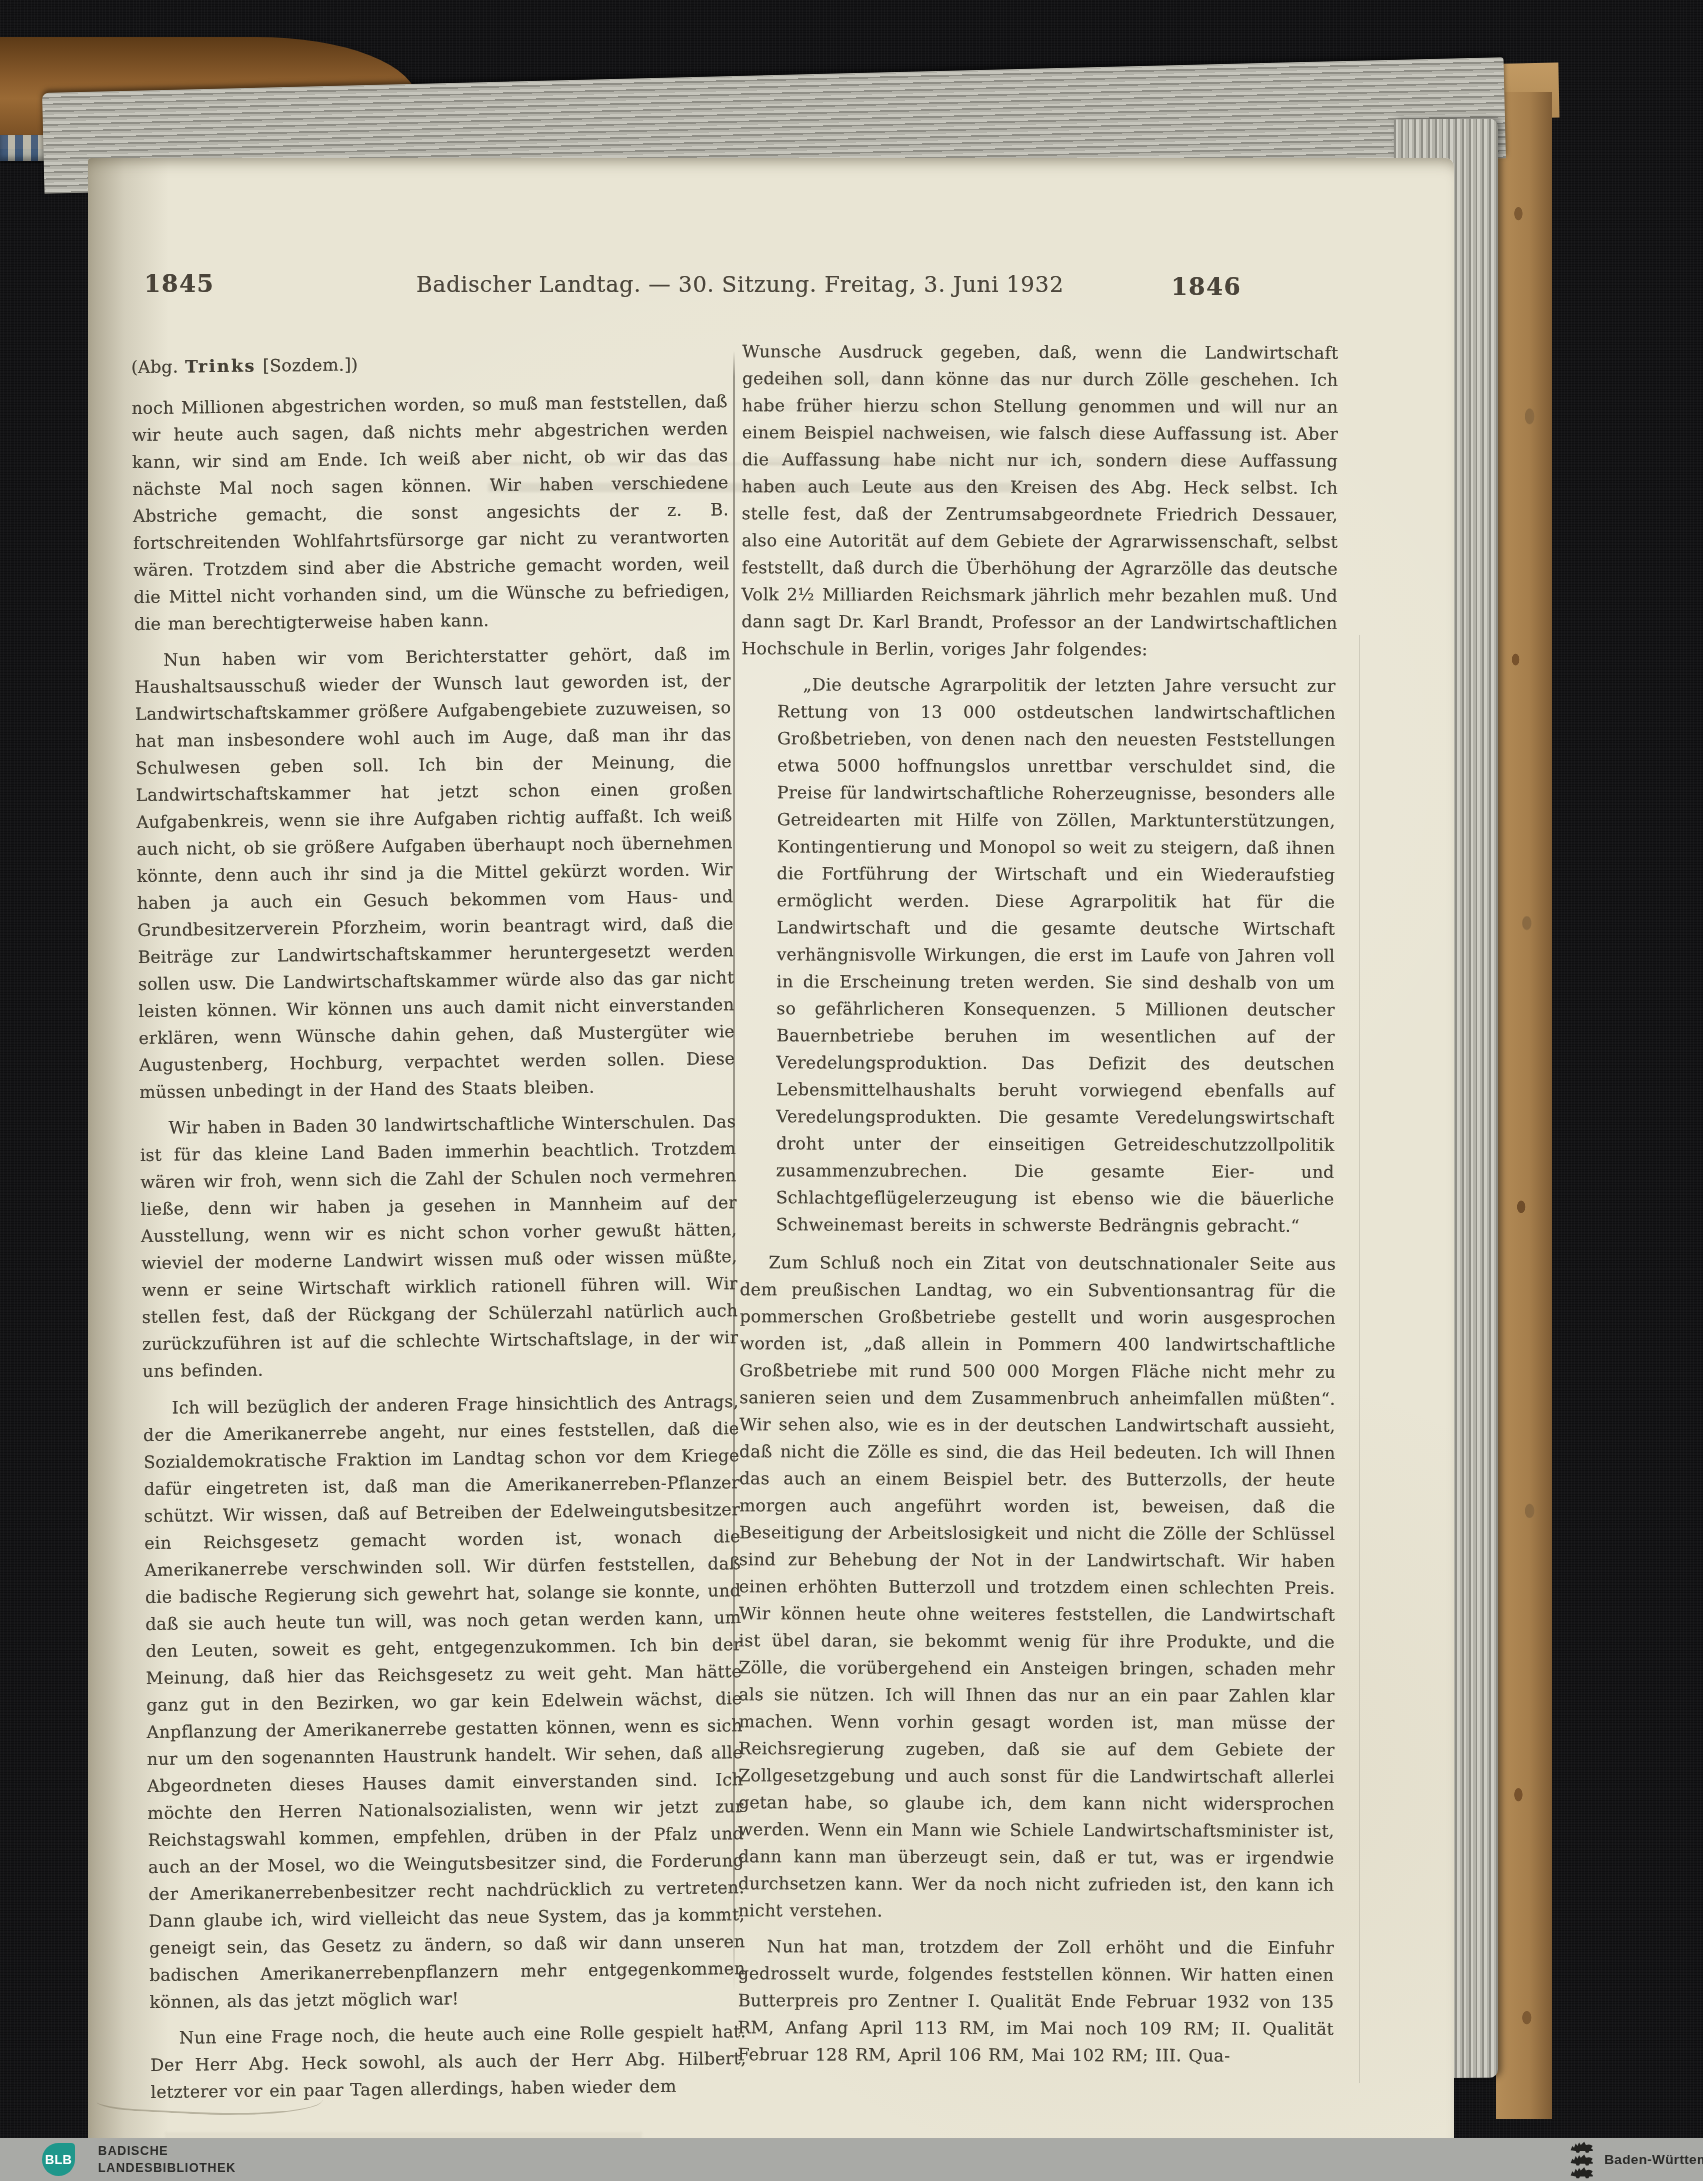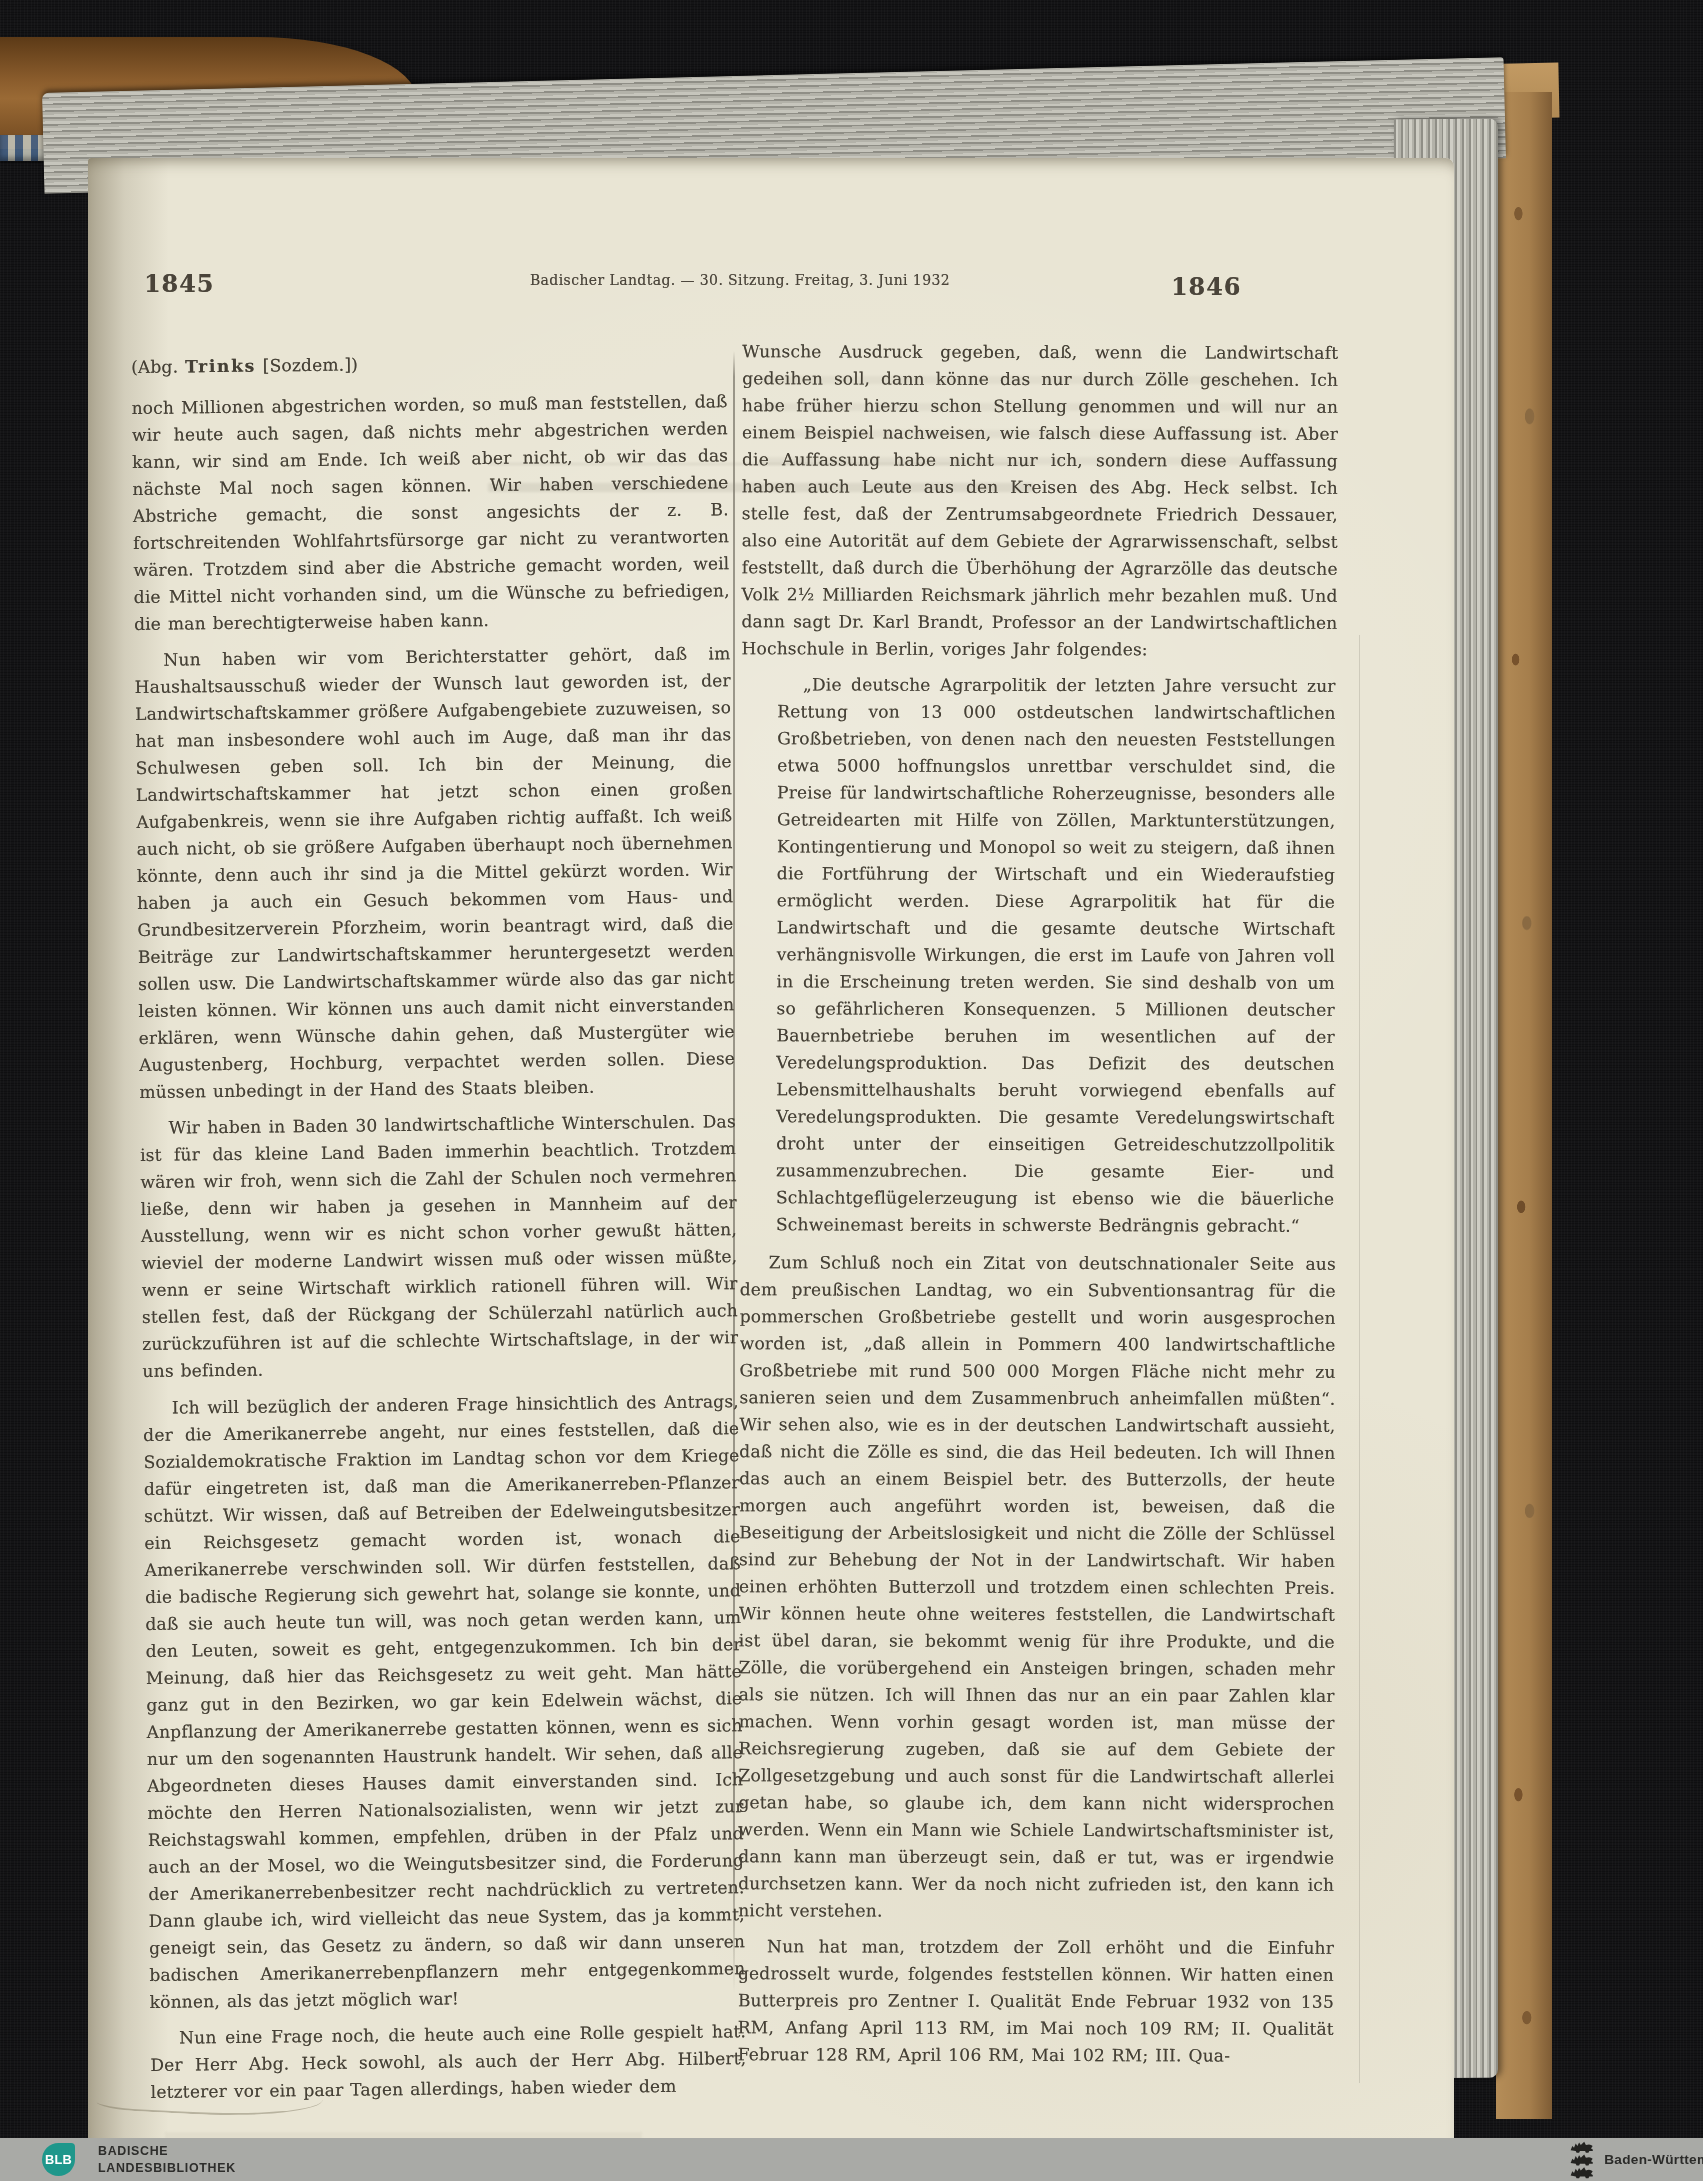--- a/index.html
+++ b/index.html
@@ -81,21 +81,21 @@
     border-bottom:2.6px solid rgba(125,118,96,.45);border-radius:0 0 60% 20%;
     transform:rotate(3deg);}
 
   
   .print{color:#454036;text-shadow:0 0 0.6px rgba(62,54,42,.55);}
   .page-header{position:absolute;top:111px;left:0;width:100%;}
   .pn{position:absolute;font-weight:bold;font-size:24px;letter-spacing:0.9px;color:#4a443a;}
   .pn-left{left:56px;top:0;}
   .pn-right{left:1083px;top:3.4px;}
   .running-title{position:absolute;left:256px;top:2.6px;width:792px;text-align:center;
-    font-size:14px;color:#4c463c;letter-spacing:0.4px;}
+    font-size:22px;color:#4c463c;letter-spacing:0.4px;}
 
   .col{position:absolute;width:596px;text-align:justify;font-size:17px;
     line-height:27px;letter-spacing:0.2px;word-spacing:1.3px;}
   .left-col{left:43px;top:196px;transform:rotate(-0.65deg);transform-origin:top left;}
   .right-col{left:652px;top:181px;transform:rotate(0.15deg);}
   .col p{margin:0 0 9.4px 0;}
   .col p.indent{text-indent:29px;}
   .speaker{font-size:17px;margin:0 0 13.6px 0 !important;}
   .speaker .spk-name{font-weight:bold;letter-spacing:1.7px;}
   .quote{margin:1.7px 1.7px 10.2px 36px !important;text-indent:25.6px;}

